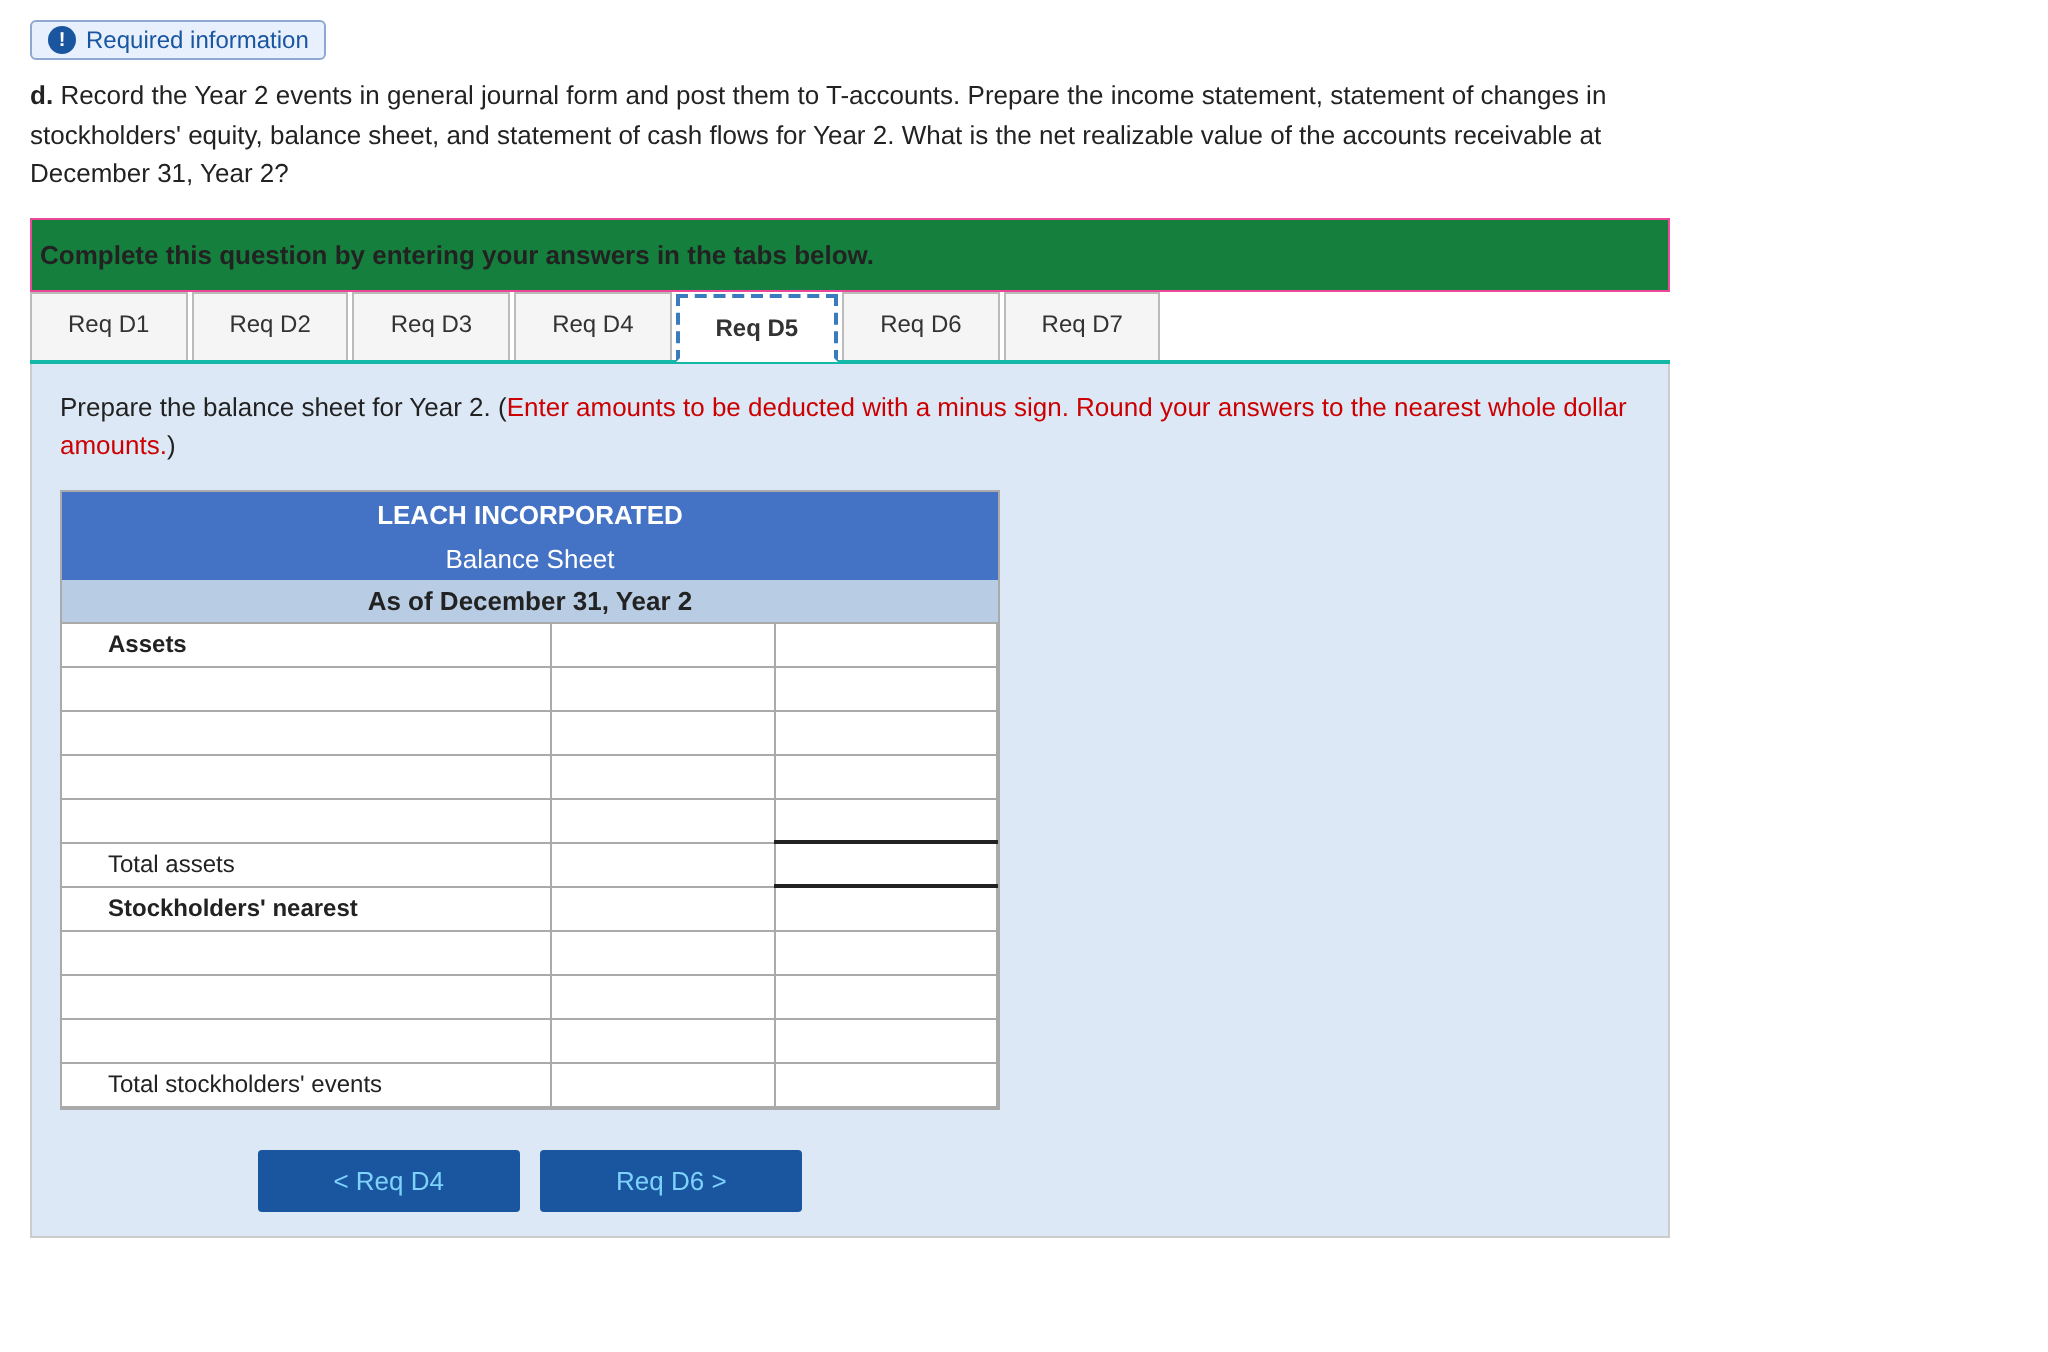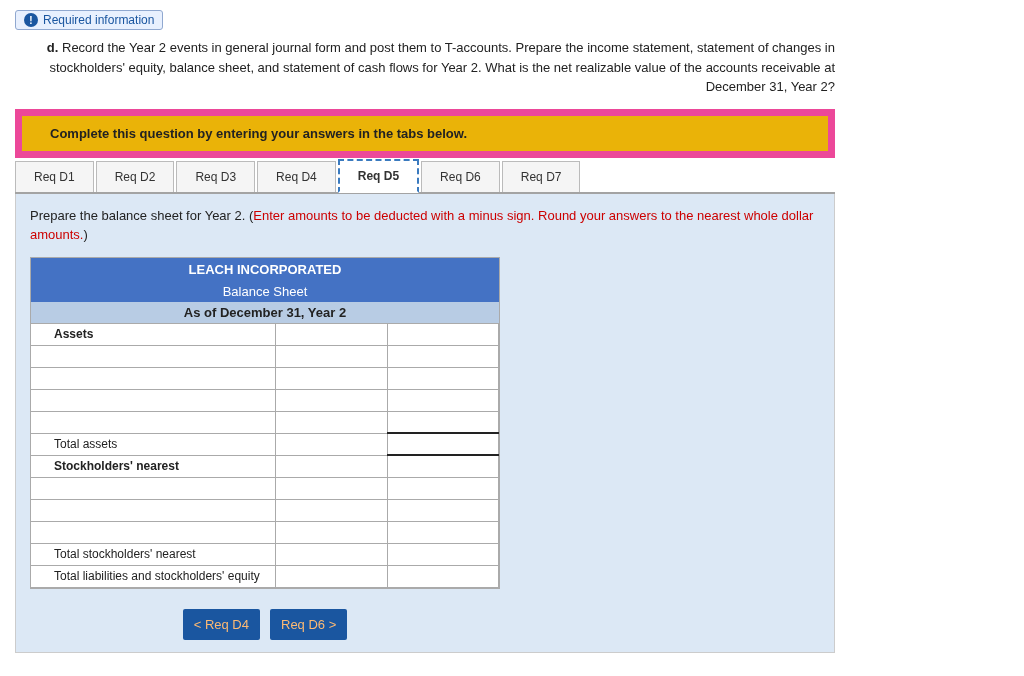--- a/index.html
+++ b/index.html
@@ -32,39 +32,37 @@
       align-items: center;
       justify-content: center;
       font-size: 10px;
       font-weight: bold;
     }
     .question-text {
       font-size: 13px;
       line-height: 1.5;
       margin-bottom: 12px;
       max-width: 820px;
-      text-align: right;
     }
     .question-text strong { font-weight: bold; }
     .complete-box {
-      background: #eab308;
-      border: 7px solid #ec4899;
-      padding: 10px 28px;
+      background: #15803d;
+      border: 1px solid #ec4899;
+      padding: 10px 4px;
       max-width: 820px;
       margin-bottom: 0;
     }
     .complete-box p {
       font-weight: bold;
       font-size: 13px;
     }
     .tabs-container {
       max-width: 820px;
-      border-bottom: 2px solid #a3a3a3;
+      border-bottom: 2px solid #14b8a6;
       display: flex;
-      align-items: flex-end;
       margin-top: 0;
     }
     .tab {
       padding: 8px 18px;
       border: 1px solid #bbb;
       border-bottom: none;
       background: #f5f5f5;
       cursor: pointer;
       font-size: 12px;
       color: #333;
@@ -156,23 +154,23 @@
     }
     .nav-buttons {
       display: flex;
       gap: 10px;
       margin-top: 20px;
       max-width: 470px;
       justify-content: center;
     }
     .nav-btn {
       background: #1a56a0;
-      color: #fdba74;
+      color: #7dd3fc;
       border: none;
-      padding: 8px 11px;
+      padding: 8px 38px;
       font-size: 13px;
       cursor: pointer;
       border-radius: 2px;
       display: flex;
       align-items: center;
       gap: 6px;
     }
     .input-cell {
       background: #fff;
       border: none;
@@ -276,30 +274,25 @@
         <td class="num-cell1"><input class="input-cell" type="text" style=""></td>
         <td class="num-cell2"><input class="input-cell" type="text" style=""></td>
       </tr>
       <tr class="empty-row">
         <td class="label-cell"><input class="input-cell" type="text" style=""></td>
         <td class="num-cell1"><input class="input-cell" type="text" style=""></td>
         <td class="num-cell2"><input class="input-cell" type="text" style=""></td>
       </tr>
 
       <tr>
-        <td class="label-cell">Total stockholders' nearest</td>
-        <td class="num-cell1"><input class="input-cell" type="text" style=""></td>
-        <td class="num-cell2"><input class="input-cell" type="text" style=""></td>
-      </tr>
-
-      <tr>
-        <td class="label-cell">Total liabilities and stockholders' equity</td>
-        <td class="num-cell1"><input class="input-cell" type="text" style=""></td>
-        <td class="num-cell2"><input class="input-cell" type="text" style=""></td>
-      </tr>
+        <td class="label-cell">Total stockholders' events</td>
+        <td class="num-cell1"><input class="input-cell" type="text" style=""></td>
+        <td class="num-cell2"><input class="input-cell" type="text" style=""></td>
+      </tr>
+
     </tbody>
       </table>
   </div>
 
   <div class="nav-buttons">
     <button class="nav-btn">&lt; Req D4</button>
     <button class="nav-btn">Req D6 &gt;</button>
   </div>
 </div>
 

